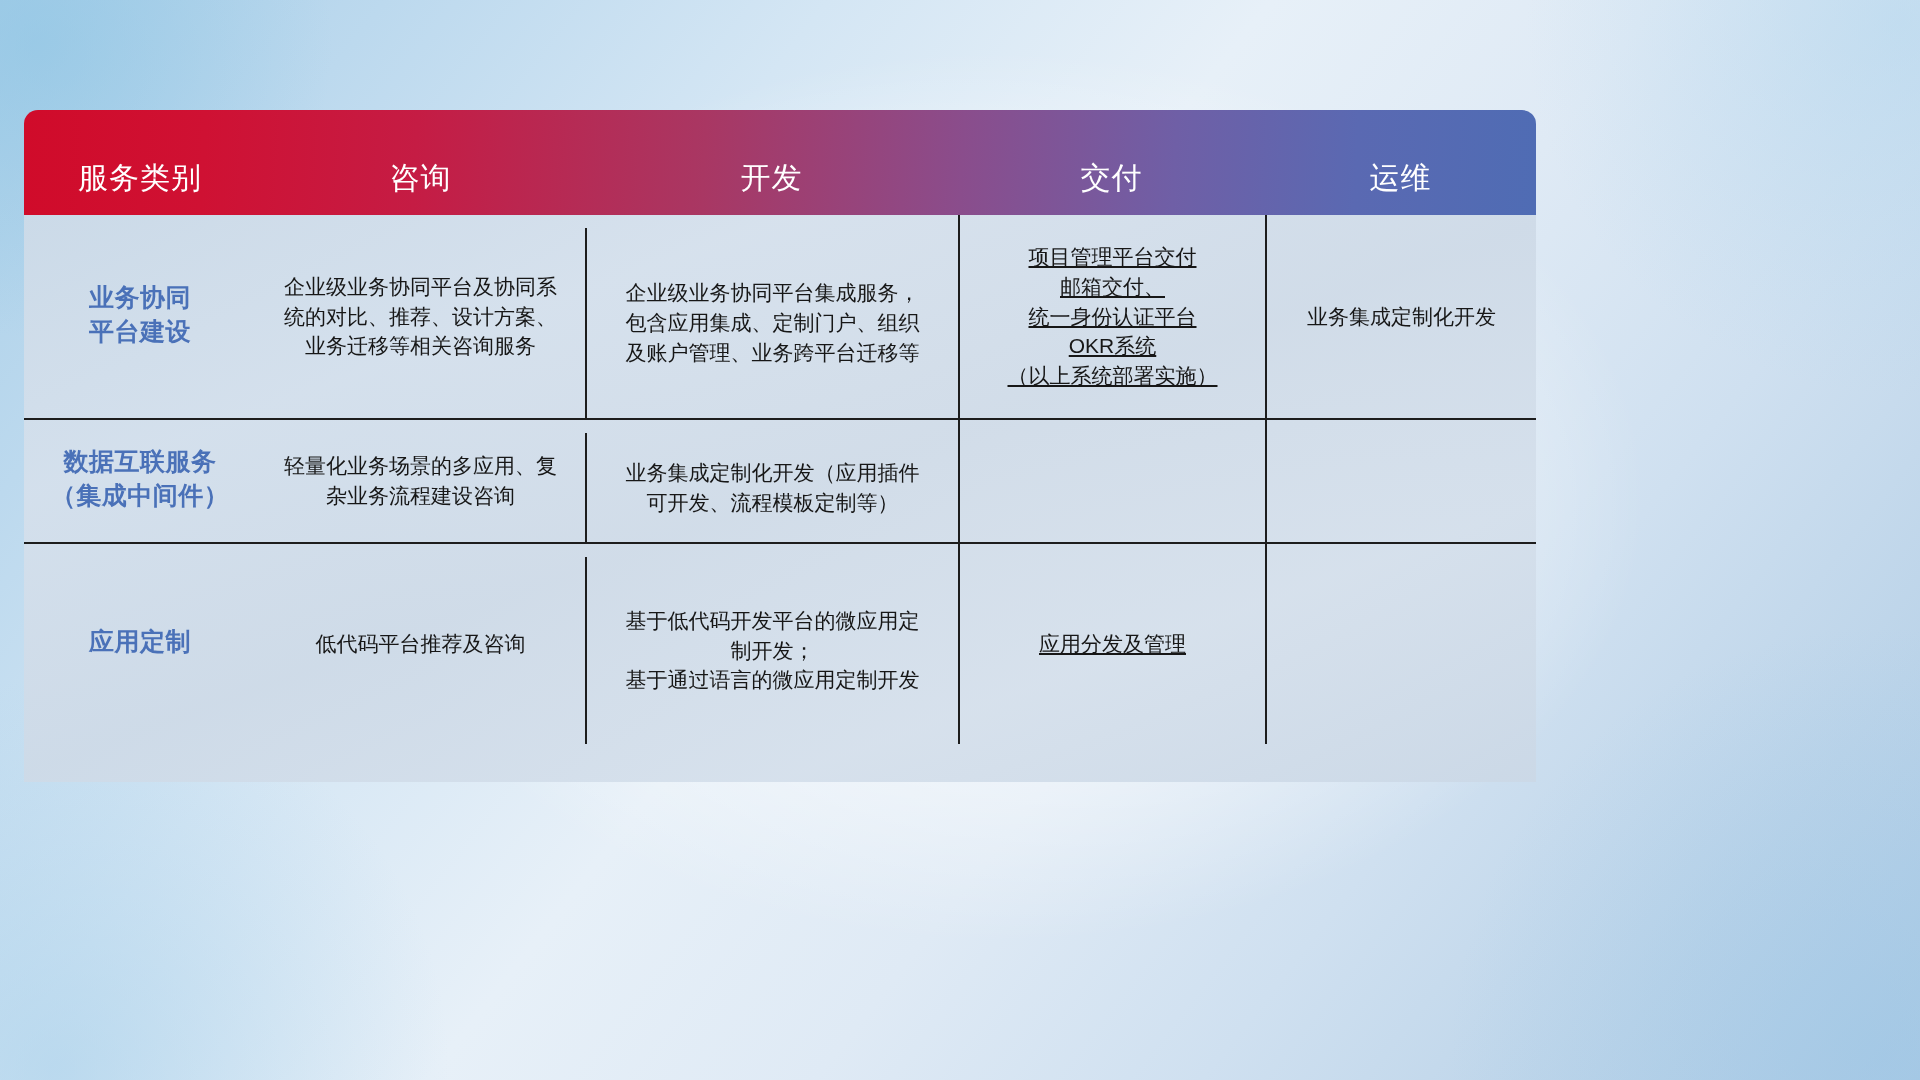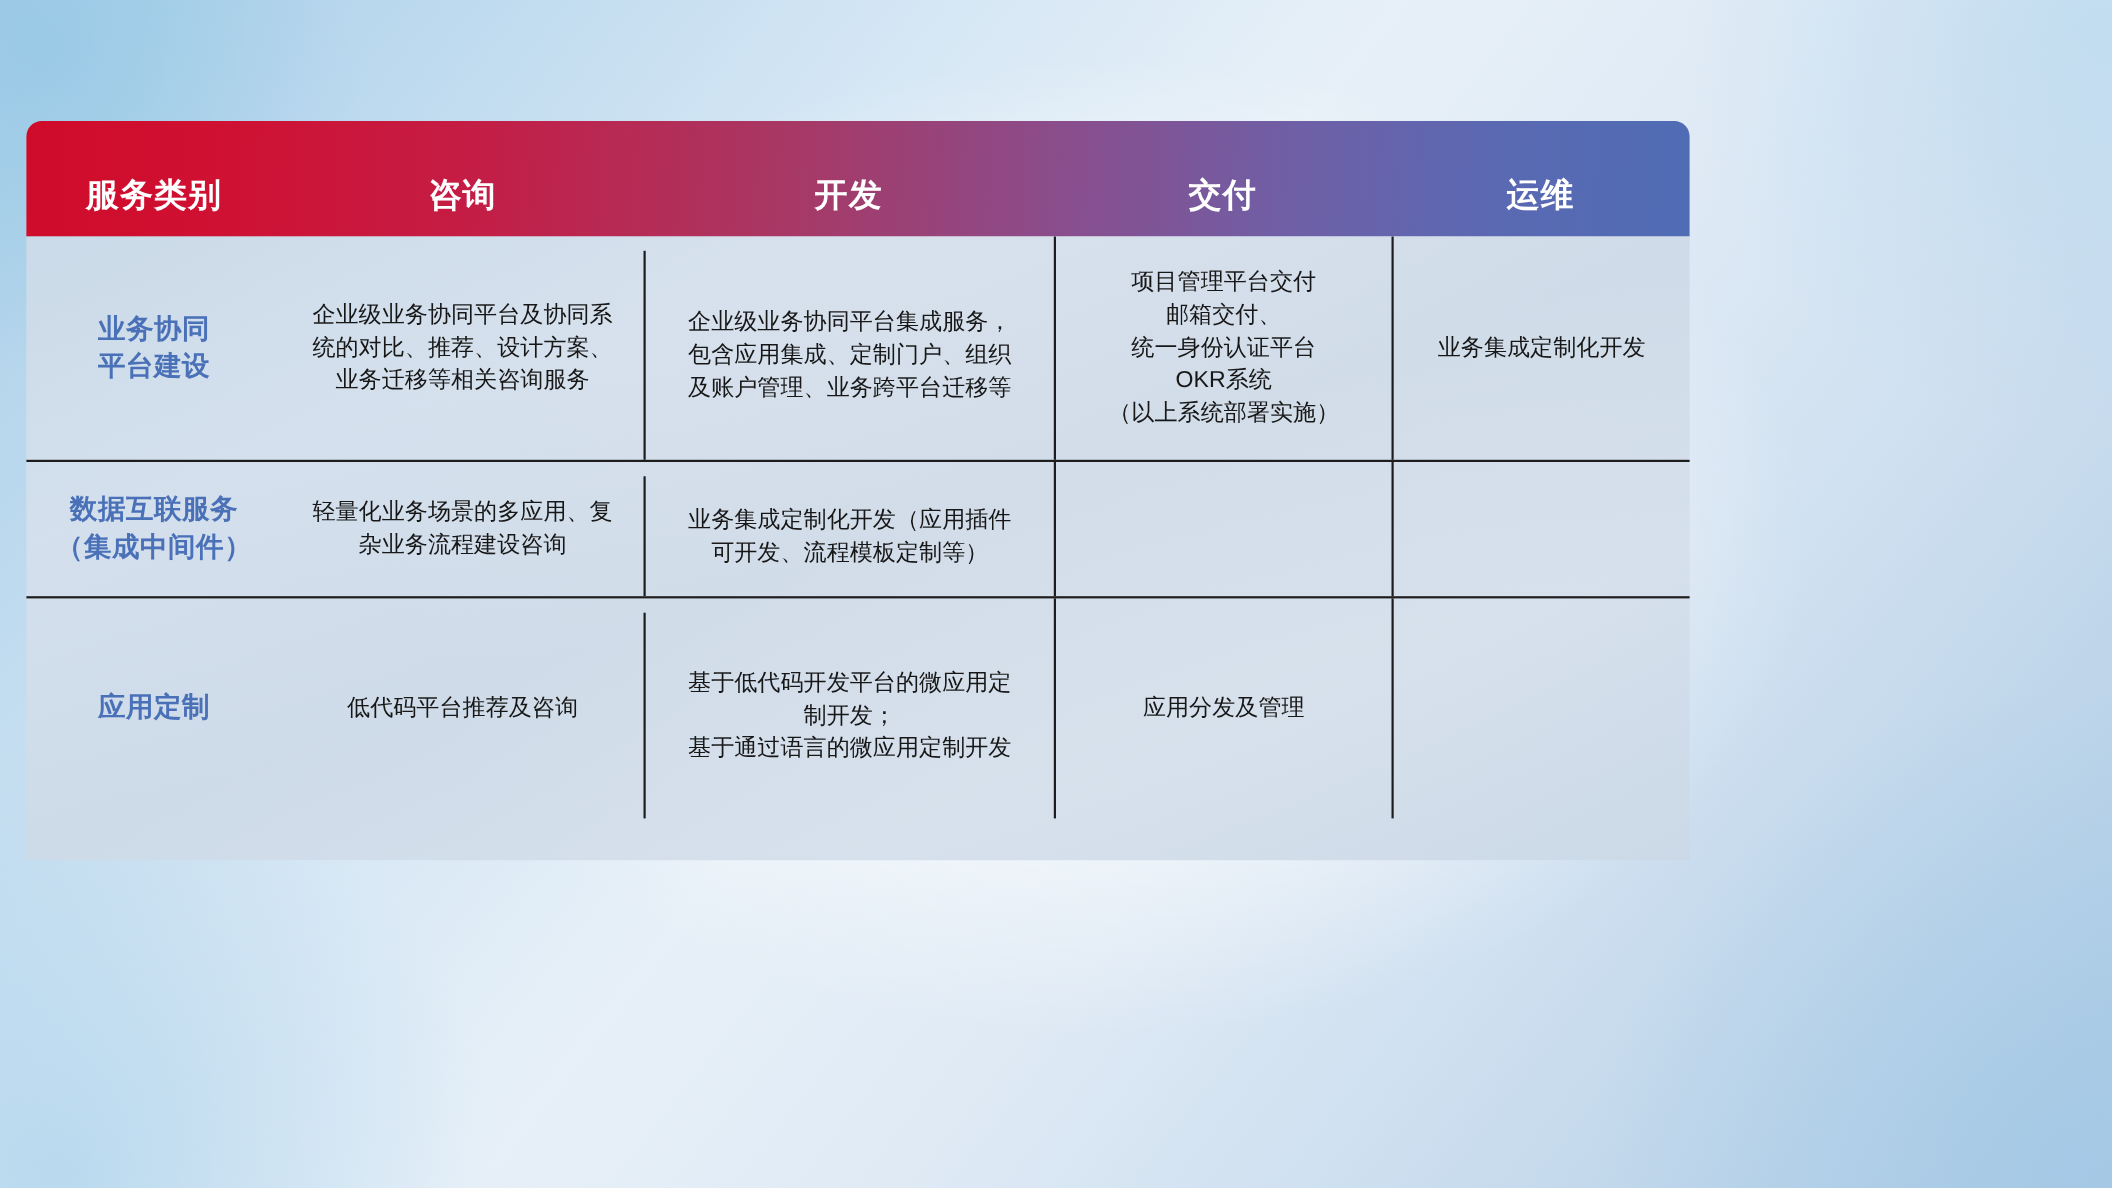--- a/index.html
+++ b/index.html
@@ -55,21 +55,21 @@
       #5a69b2 88%,
       #4f6cb4 100%);
     display: flex;
     align-items: flex-end;
     padding-bottom: 22px;
     overflow: hidden;
   }
   .th {
     color: #ffffff;
     font-size: 30px;
-    font-weight: bold;
+    font-weight: normal;
     text-align: center;
     letter-spacing: 1px;
     line-height: 1;
     white-space: nowrap;
   }
 
   
   .tbody {
     height: 567px;
     background: linear-gradient(160deg,
@@ -98,24 +98,24 @@
   .cell.label {
     color: #4a71b8;
     font-weight: bold;
     font-size: 25px;
     line-height: 1.35;
     letter-spacing: 0.5px;
   }
   .cell.divleft { border-left: 2px solid #1d1d1d; }
 
   
-  .c-label  { width: 232px; }
+  .c-label  { width: 232px; font-family: Liberation Mono, monospace; }
   .c-consult{ width: 329px; }
   .c-dev    { width: 373px; margin-top: 13px; }
-  .c-deliver{ width: 307px; }
+  .c-deliver{ width: 307px; text-decoration: underline; }
   .c-ops    { width: 271px; }
 
   
   .h-label  { width: 232px; }
   .h-consult{ width: 329px; margin-top: 10px; }
   .h-dev    { width: 373px; }
   .h-deliver{ width: 307px; }
   .h-ops    { width: 271px; }
 
   .r1 { height: 203px; }

